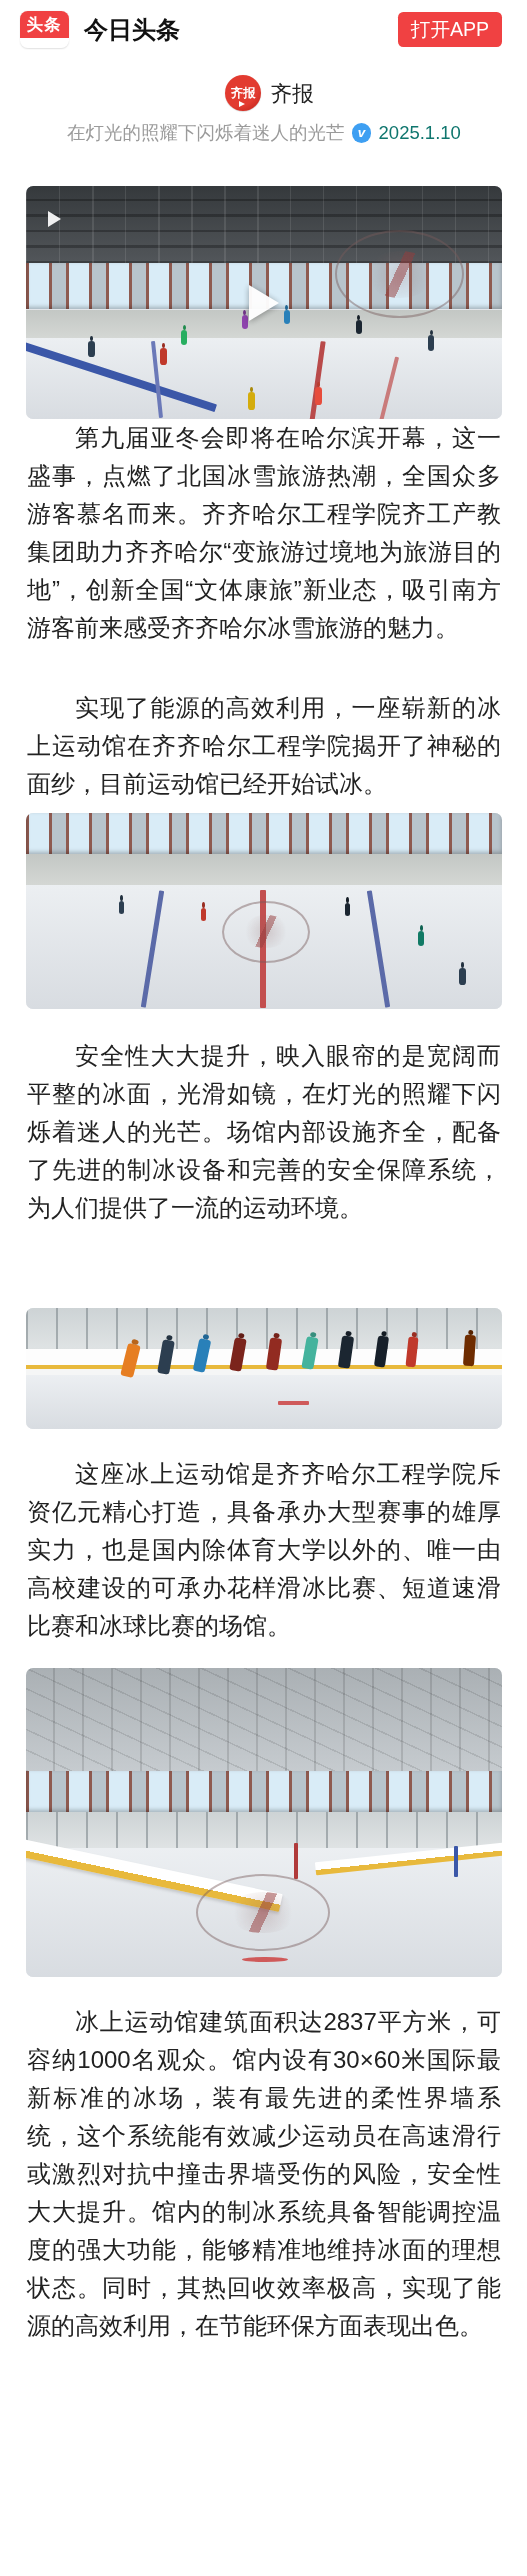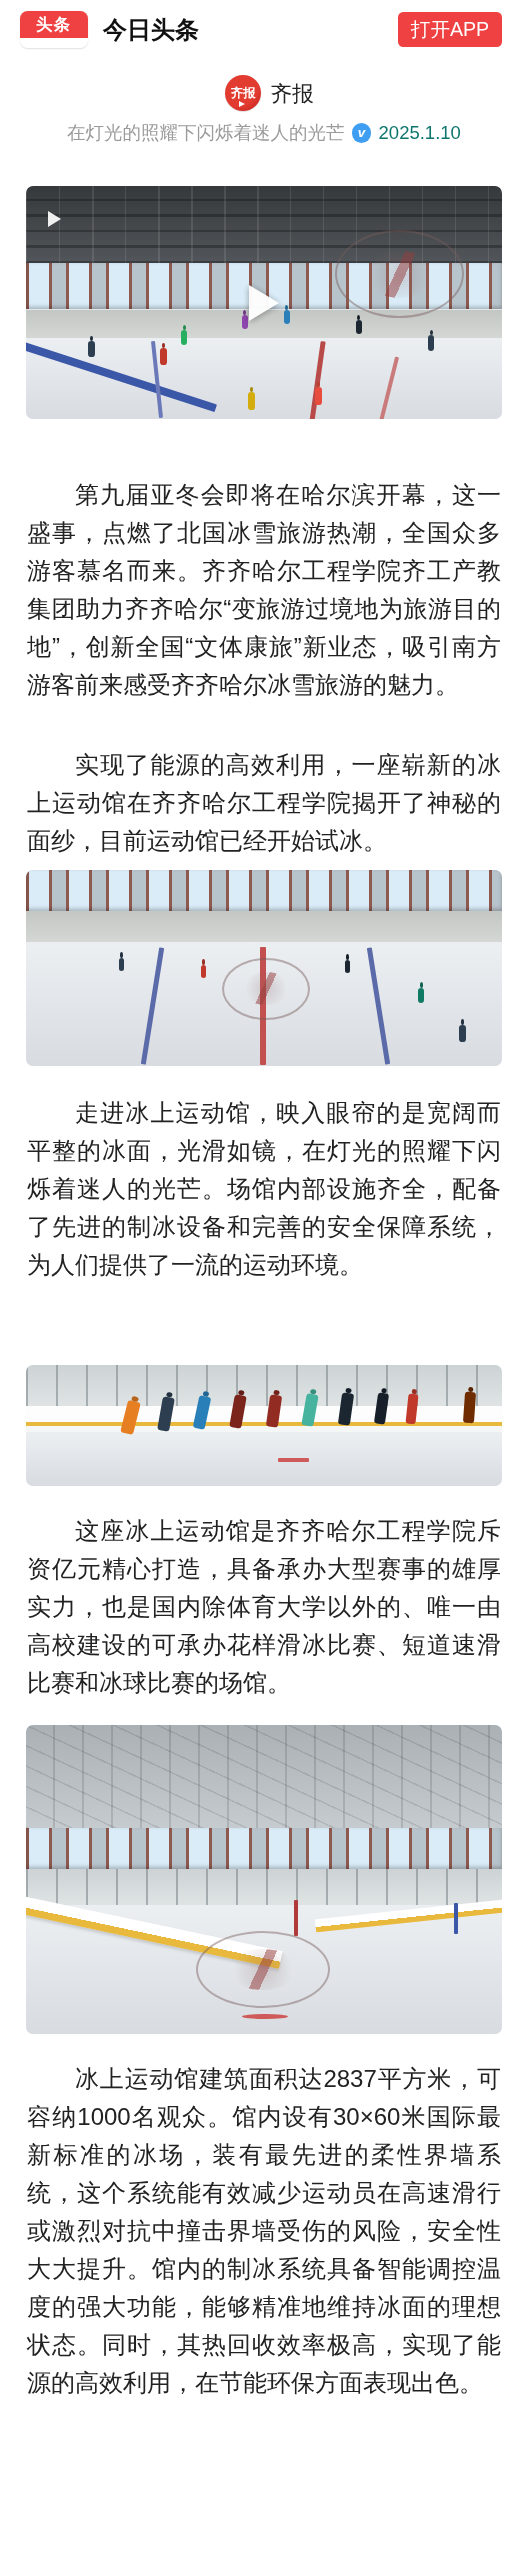--- a/index.html
+++ b/index.html
@@ -14,21 +14,21 @@
   }
 
   
   .topbar {
     display: flex;
     align-items: center;
     padding: 2.1px 26px 0 19.6px;
     height: 57px;
   }
   .app-icon {
-    width: 68px; height: 37px;
+    width: 49px; height: 37px;
     background: #fff;
     border-radius: 7.7px;
     overflow: hidden;
     box-shadow: 0 0.5px 1.5px rgba(0,0,0,.12);
     display: flex; flex-direction: column;
     flex: 0 0 auto;
   }
   .app-icon .red-block {
     height: 27px;
     background: #f04142;
@@ -242,39 +242,39 @@
     <span class="skater" style="left:216px;top:129px;width:5.7px;height:13.4px;background:#8e44ad"></span>
     <span class="skater" style="left:258px;top:124px;width:5.7px;height:13.4px;background:#2980b9"></span>
     <span class="skater" style="left:289px;top:201px;width:7.2px;height:17.5px;background:#e74c3c"></span>
     <span class="skater" style="left:222px;top:206px;width:7.2px;height:17.5px;background:#d4ac0d"></span>
     <span class="skater" style="left:330px;top:134px;width:5.7px;height:13.4px;background:#1b2631"></span>
     <span class="skater" style="left:402px;top:149px;width:6.2px;height:15.5px;background:#2c3e50"></span>
     <div class="mini-play"></div>
     <div class="play-icon"></div>
   </div>
 
-  <p class="para" style="margin-top:57px">第九届亚冬会即将在哈尔滨开幕，这一盛事，点燃了北国冰雪旅游热潮，全国众多游客慕名而来。齐齐哈尔工程学院齐工产教集团助力齐齐哈尔“变旅游过境地为旅游目的地”，创新全国“文体康旅”新业态，吸引南方游客前来感受齐齐哈尔冰雪旅游的魅力。</p>
+  <p class="para" style="">第九届亚冬会即将在哈尔滨开幕，这一盛事，点燃了北国冰雪旅游热潮，全国众多游客慕名而来。齐齐哈尔工程学院齐工产教集团助力齐齐哈尔“变旅游过境地为旅游目的地”，创新全国“文体康旅”新业态，吸引南方游客前来感受齐齐哈尔冰雪旅游的魅力。</p>
   <p class="para" style="margin-top:42px">实现了能源的高效利用，一座崭新的冰上运动馆在齐齐哈尔工程学院揭开了神秘的面纱，目前运动馆已经开始试冰。</p>
 
   <div class="photo" style="margin-top:9.3px;height:196px">
     <div class="layer windows" style="top:0;height:41px"></div>
     <div class="layer wall" style="top:41px;height:31px"></div>
     <div class="layer ice" style="top:72px;height:124px"></div>
     <div class="stripe" style="left:234px;top:77px;width:6.2px;height:118px;background:#c34f4f"></div>
     <div class="stripe" style="left:124px;top:77px;width:4.6px;height:118px;background:#5b6aa8;transform:rotate(9deg)"></div>
     <div class="stripe" style="left:350px;top:77px;width:4.6px;height:118px;background:#5b6aa8;transform:rotate(-9deg)"></div>
     <div class="emblem" style="left:196px;top:88px;width:88px;height:62px"></div>
     <span class="skater" style="left:93px;top:88px;width:5.2px;height:13.4px;background:#2c3e50"></span>
     <span class="skater" style="left:175px;top:95px;width:5.2px;height:13.4px;background:#c0392b"></span>
     <span class="skater" style="left:319px;top:90px;width:5.2px;height:13.4px;background:#1b2631"></span>
     <span class="skater" style="left:392px;top:118px;width:6.2px;height:15.5px;background:#117a65"></span>
     <span class="skater" style="left:433px;top:155px;width:6.7px;height:17.5px;background:#2c3e50"></span>
   </div>
 
-  <p class="para" style="margin-top:28px">走进冰上运动馆，映入眼帘的是宽阔而平整的冰面，光滑如镜，在灯光的照耀下闪烁着迷人的光芒。场馆内部设施齐全，配备了先进的制冰设备和完善的安全保障系统，为人们提供了一流的运动环境。</p>
+  <p class="para" style="margin-top:28px">安全性大大提升，映入眼帘的是宽阔而平整的冰面，光滑如镜，在灯光的照耀下闪烁着迷人的光芒。场馆内部设施齐全，配备了先进的制冰设备和完善的安全保障系统，为人们提供了一流的运动环境。</p>
 
   <div class="photo" style="margin-top:81px;height:121px">
     <div class="layer glass-wall" style="top:0;height:41px"></div>
     <div class="layer board-band" style="top:41px;height:26px"></div>
     <div class="layer ice" style="top:67px;height:54px"></div>
     <span class="skater" style="left:98px;top:36px;width:13.4px;height:33px;background:#e67e22;transform:rotate(14deg)"></span>
     <span class="skater" style="left:134px;top:32px;width:12.4px;height:34px;background:#2c3e50;transform:rotate(10deg)"></span>
     <span class="skater" style="left:170px;top:31px;width:12.4px;height:33px;background:#2980b9;transform:rotate(12deg)"></span>
     <span class="skater" style="left:206px;top:30px;width:12.4px;height:33px;background:#7b241c;transform:rotate(10deg)"></span>
     <span class="skater" style="left:242px;top:30px;width:12.4px;height:32px;background:#922b21;transform:rotate(8deg)"></span>

